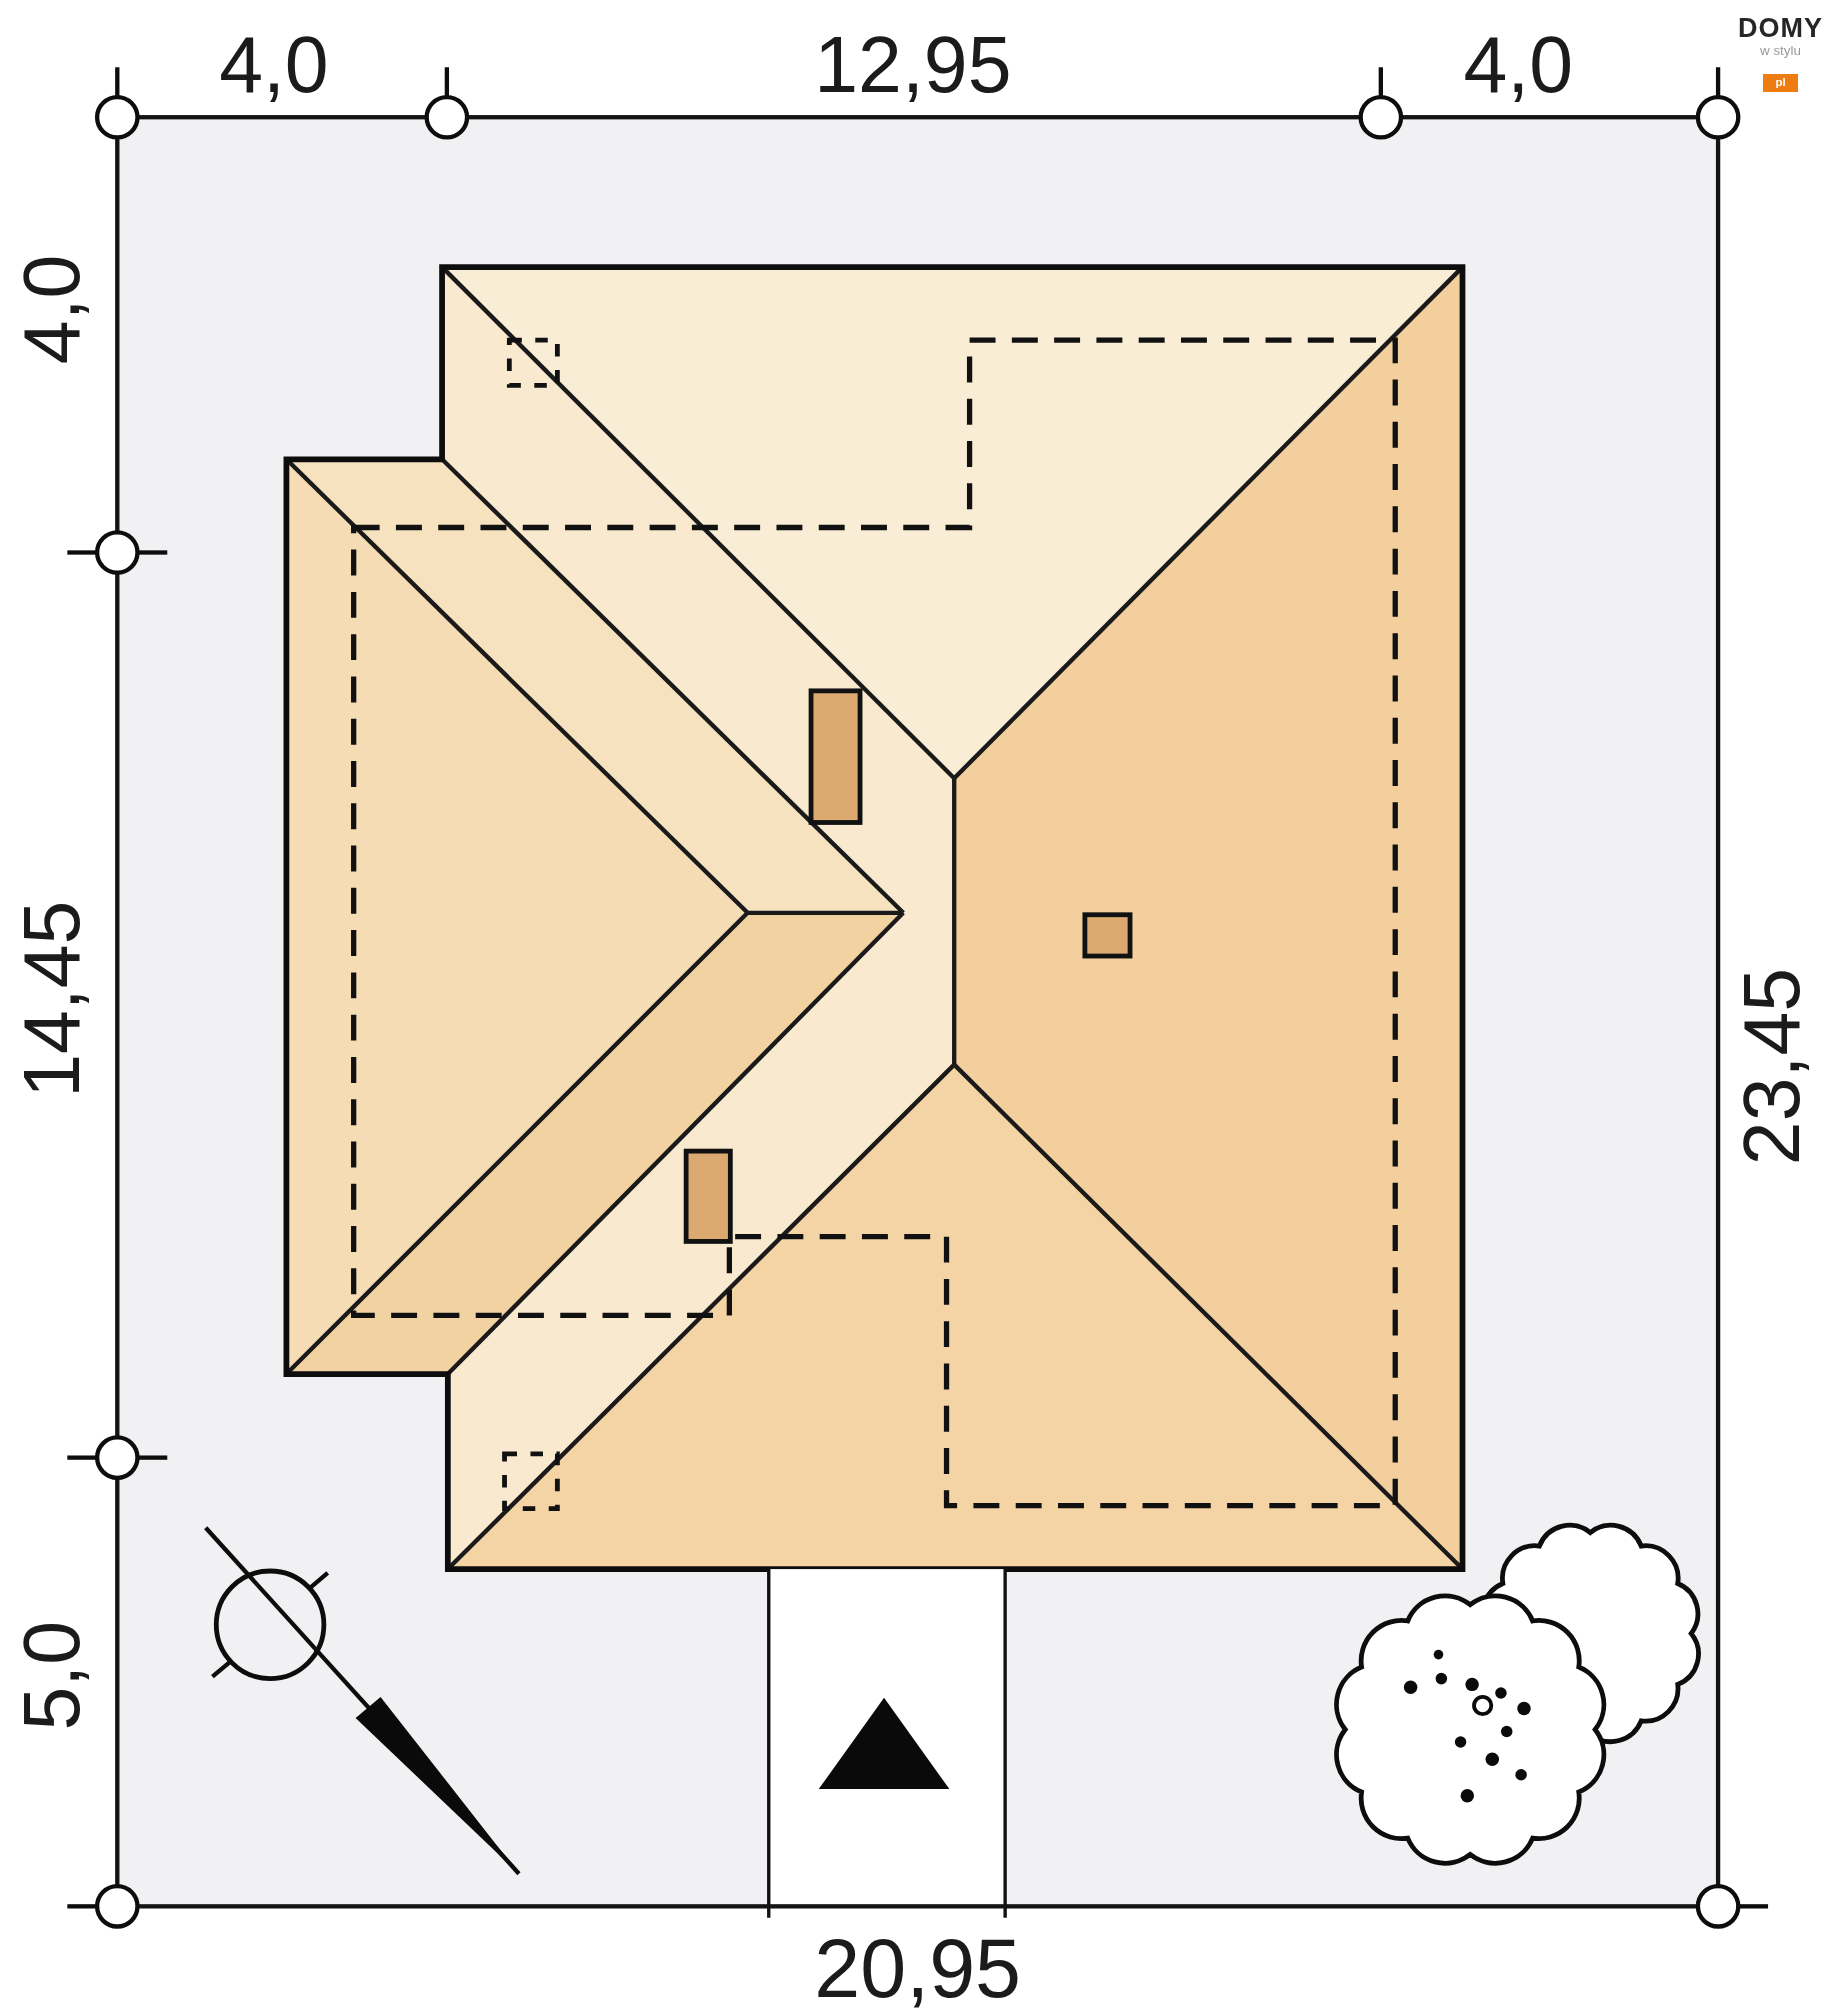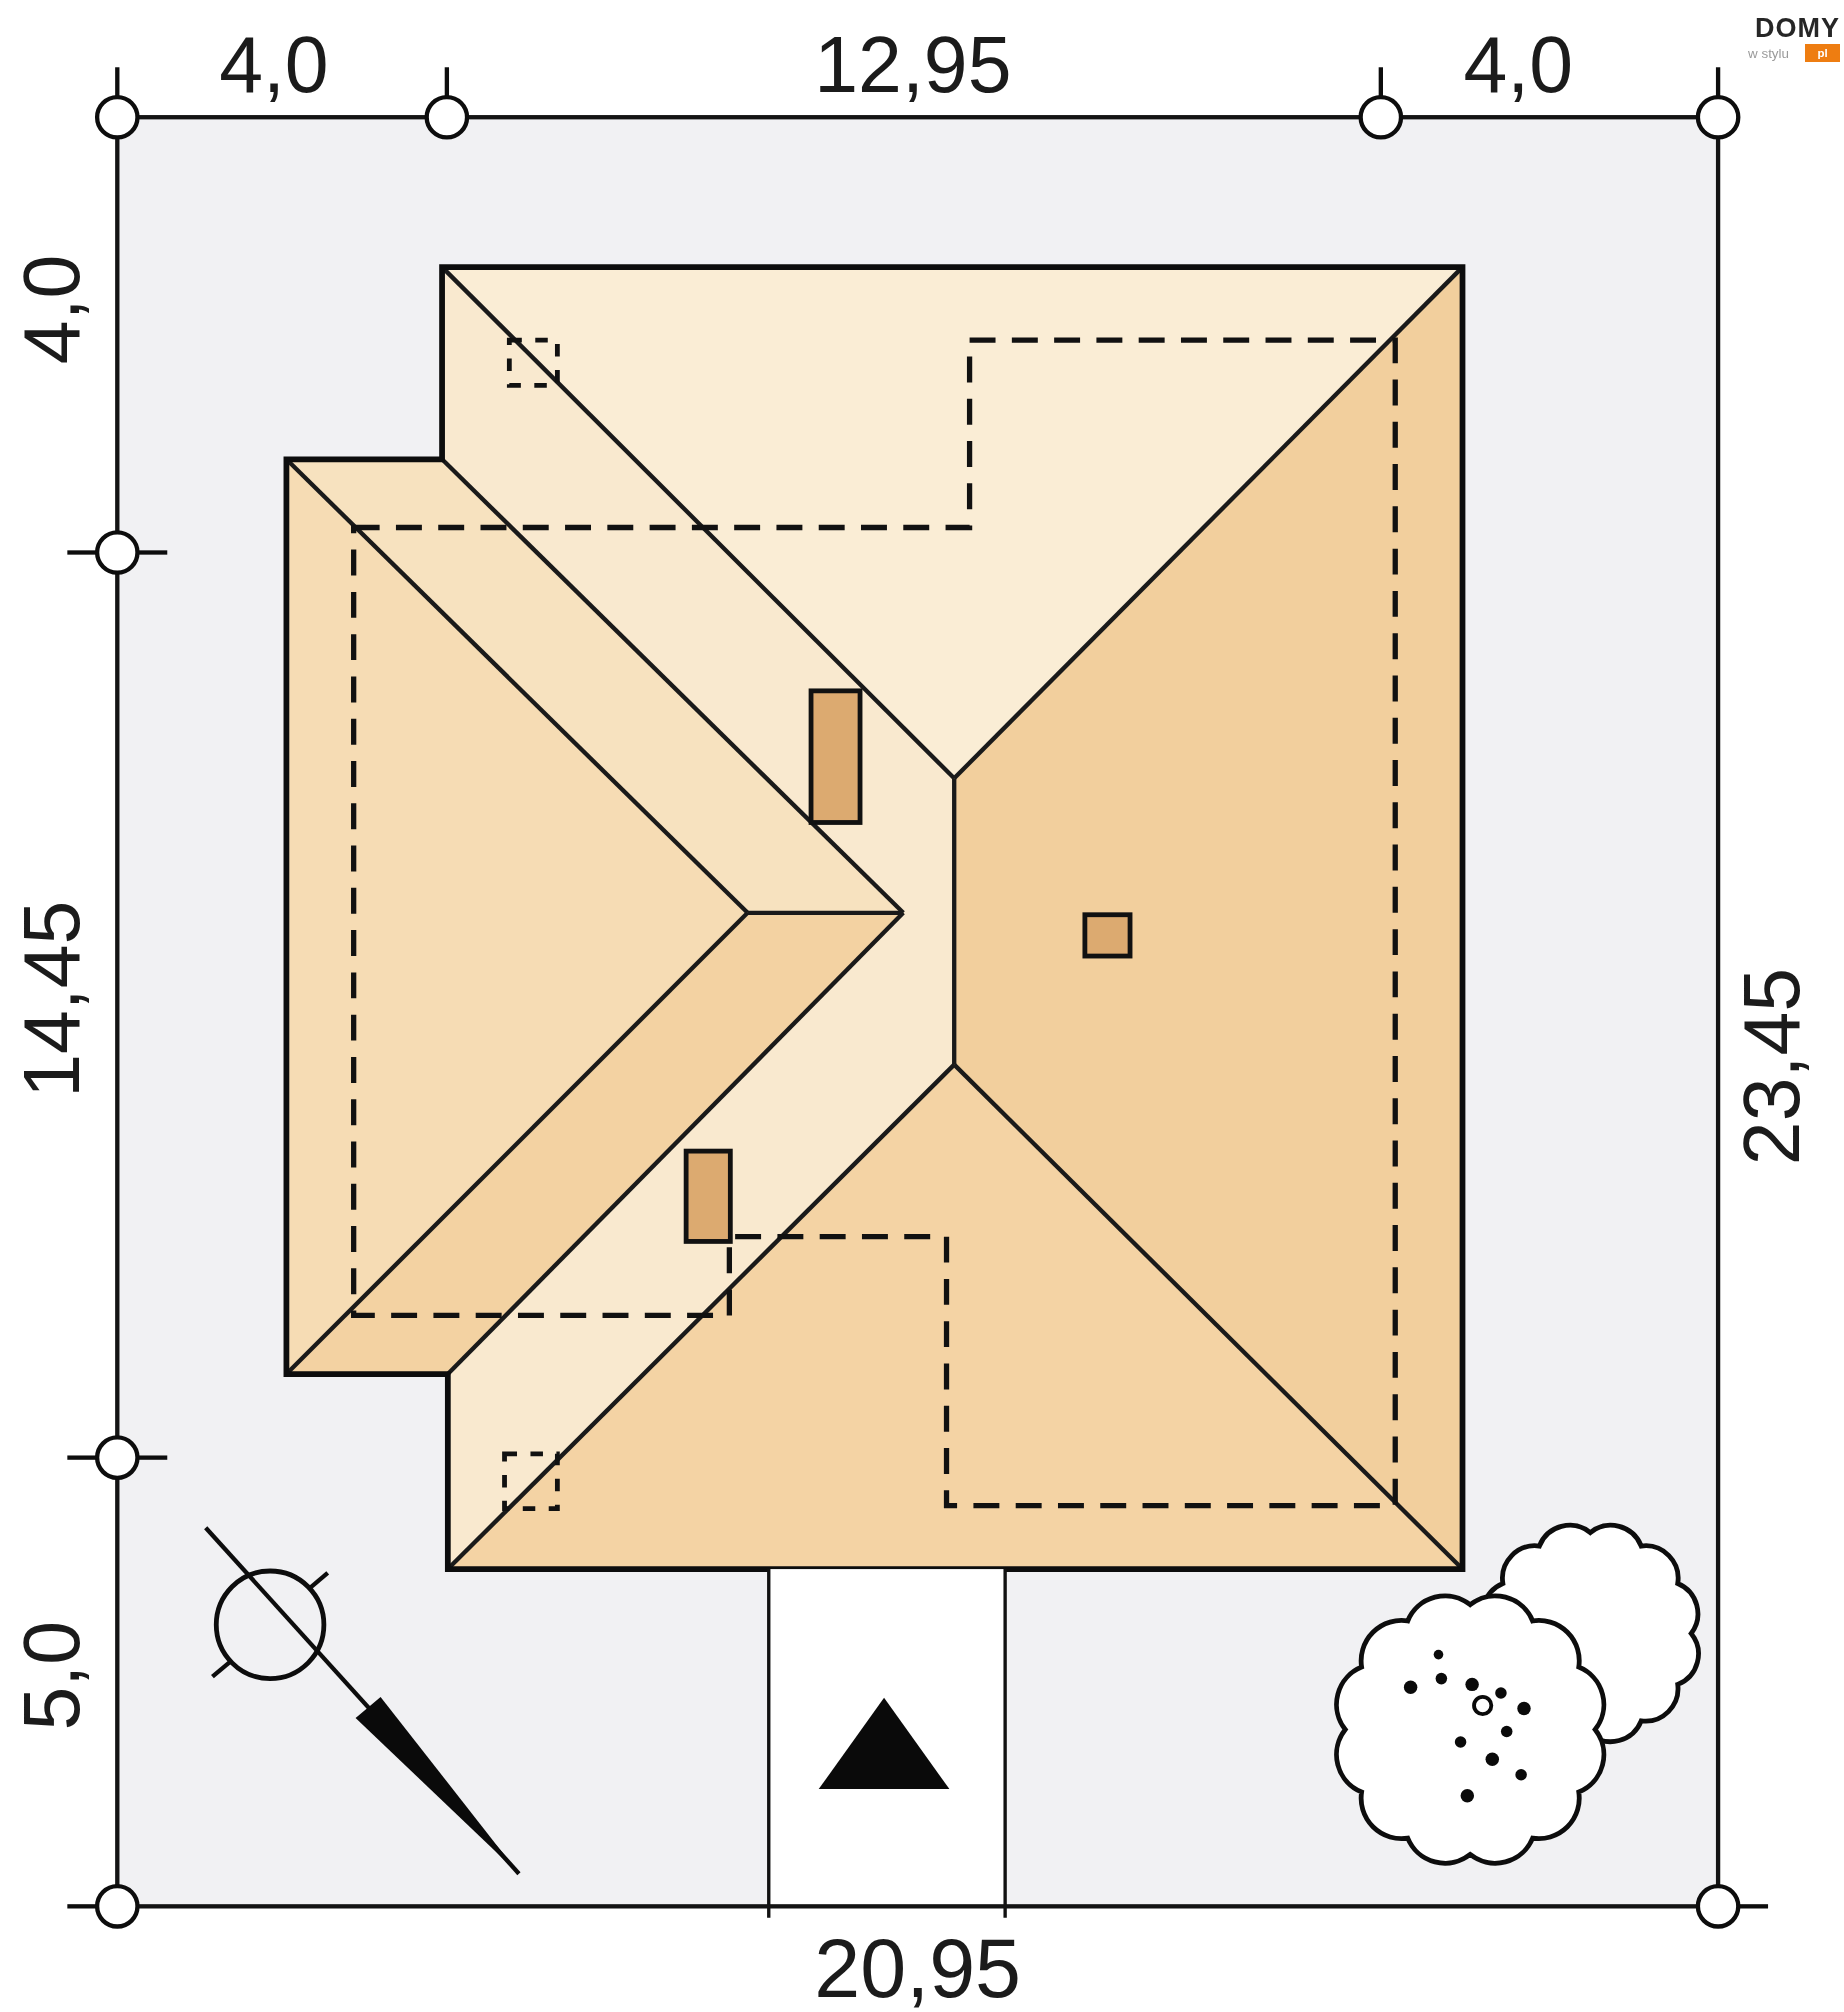--- a/index.html
+++ b/index.html
@@ -1,23 +1,23 @@
 <!DOCTYPE html>
 <html><head>
 <meta charset="utf-8">
 <style>
   html,body{margin:0;padding:0;background:#fff;}
   .canvas{position:relative;width:1845px;height:2013px;background:#fff;overflow:hidden;
           font-family:"Liberation Sans", sans-serif;}
   .plan-svg{position:absolute;left:0;top:0;width:1845px;height:2013px;}
   .lbl{font-family:"Liberation Sans", sans-serif;font-size:82px;fill:#1b1b1b;}
   .lbl-big{font-size:86px;}
-  .logo{position:absolute;top:15.4px;right:5px;text-align:right;line-height:1;}
+  .logo{position:absolute;top:15.4px;right:22px;text-align:right;line-height:1;}
   .logo .brand{font-size:27px;font-weight:700;letter-spacing:1px;color:#262626;}
-  .logo .sub{margin-top:1.9px;display:flex;align-items:center;justify-content:flex-start;gap:16px;}
+  .logo .sub{margin-top:1.9px;display:flex;align-items:center;justify-content:flex-start;gap:16px;flex-direction:column;}
   .logo .tagline{font-size:13.4px;color:#9a9a9a;}
   .logo .pl-box{display:inline-flex;align-items:center;justify-content:center;
                 width:35px;height:18px;background:#EE7D11;color:#fff;
                 font-size:11.5px;font-weight:700;}
 </style>
 </head>
 <body>
 
 <div class="canvas">
 

